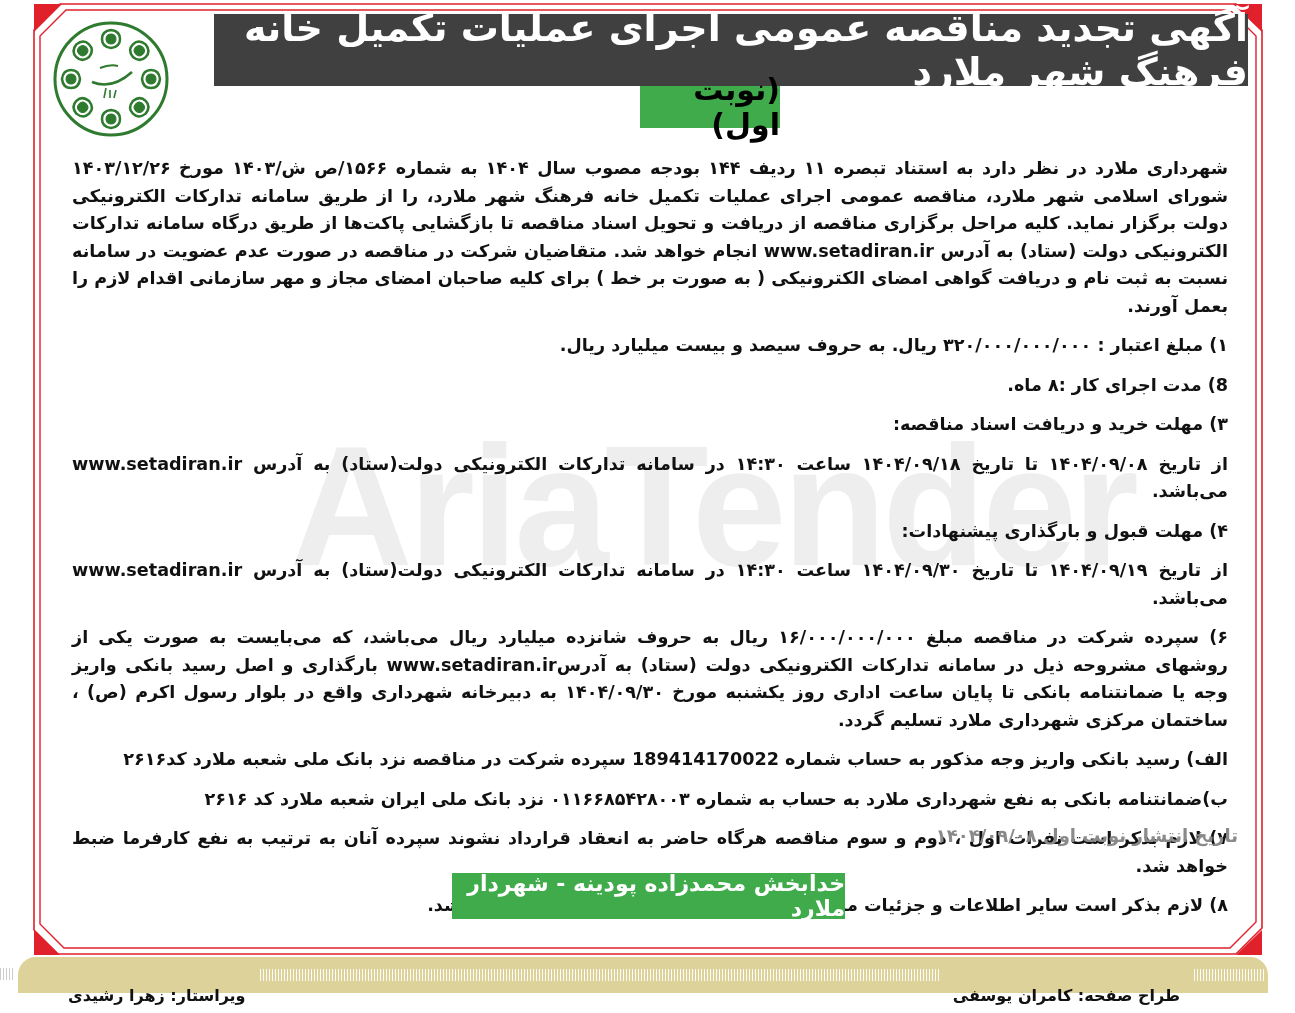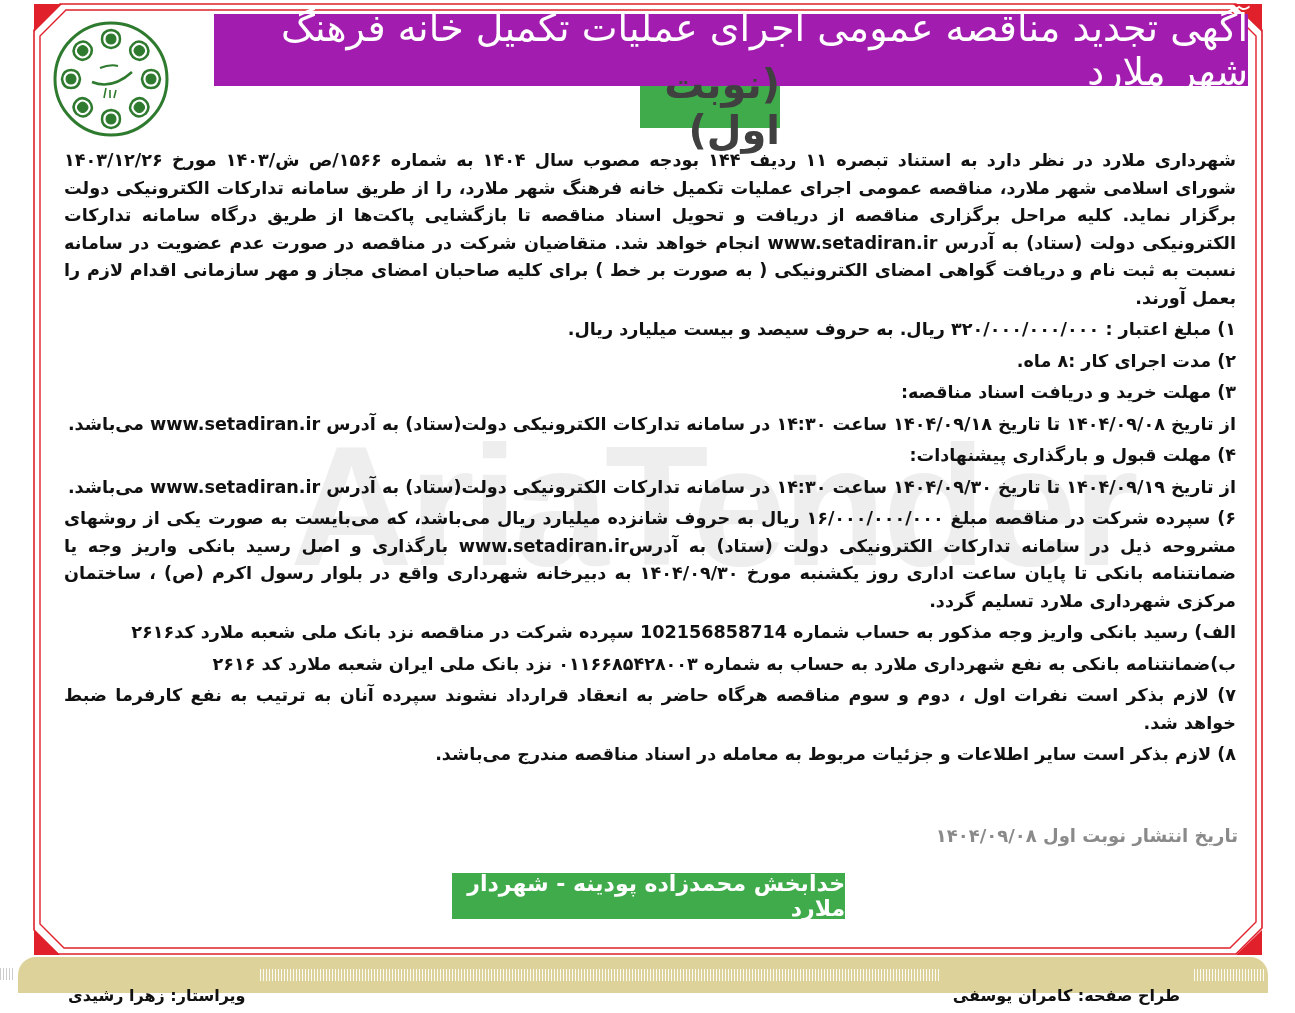--- a/index.html
+++ b/index.html
@@ -2,30 +2,30 @@
 <html><head>
 <meta charset="utf-8">
 <style>
   html, body { margin: 0; padding: 0; background: #ffffff; }
   body { width: 1295px; height: 1013px; position: relative; overflow: hidden;
          font-family: "DejaVu Sans", sans-serif; color: #111; }
   .frame { position: absolute; left: 0; top: 0; width: 1295px; height: 960px; }
   .frame svg { position: absolute; left: 0; top: 0; }
   .logo { position: absolute; left: 52px; top: 20px; width: 118px; height: 118px; }
   .title-box { position: absolute; left: 214px; top: 14px; width: 1034px; height: 72px;
-               background: #a21caf; color: #fff; font-weight: normal; font-size: 38px;
+               background: #404040; color: #fff; font-weight: bold; font-size: 38px;
                display: flex; align-items: center; justify-content: center; direction: rtl;
                letter-spacing: -1px; }
   .subtitle-box { position: absolute; left: 640px; top: 86px; width: 140px; height: 42px;
-                  background: #3fab4b; color: #404040; font-weight: bold; font-size: 40px;
+                  background: #3fab4b; color: #000000; font-weight: bold; font-size: 30px;
                   display: flex; align-items: center; justify-content: flex-end; direction: rtl; }
   .body-text { position: absolute; left: 60px; top: 143px; width: 1180px; direction: rtl;
                text-align: justify; font-size: 17.6px; font-weight: bold; line-height: 27.5px;
                font-family: "DejaVu Sans", sans-serif; }
-  .body-text p { margin: 4px; }
+  .body-text p { margin: 12px; }
   .body-text .justify-last { text-align-last: justify; }
   .pub-dates { position: absolute; left: 900px; top: 822px; width: 338px; direction: rtl;
                text-align: right; color: #8a8a8a; font-size: 18px; font-weight: bold; line-height: 27px; }
   .signature { position: absolute; left: 452px; top: 873px; width: 393px; height: 46px;
                background: #3fab4b; color: #fff; font-weight: bold; font-size: 22px;
                display: flex; align-items: center; justify-content: center; direction: rtl; }
   .watermark { position: absolute; left: 290px; top: 408px; font-size: 170px; font-weight: bold;
                color: rgba(160,160,160,0.18); font-family: "Liberation Sans", sans-serif;
                letter-spacing: -4px; white-space: nowrap; pointer-events: none; }
   .footer-bar { position: absolute; left: 18px; top: 957px; width: 1250px; height: 36px;
@@ -104,27 +104,27 @@
 </div>
 <div class="subtitle-box">
   <span>(نوبت اول)</span>
 </div>
 
 <div class="watermark">AriaTender</div>
 
 <div class="body-text">
   <p class="justify-last" style="text-align-last:right;">شهرداری ملارد در نظر دارد به استناد تبصره ۱۱ ردیف ۱۴۴ بودجه مصوب سال ۱۴۰۴ به شماره ۱۵۶۶/ص ش/۱۴۰۳ مورخ ۱۴۰۳/۱۲/۲۶ شورای اسلامی شهر ملارد، مناقصه عمومی اجرای عملیات تکمیل خانه فرهنگ شهر ملارد، را از طریق سامانه تدارکات الکترونیکی دولت برگزار نماید. کلیه مراحل برگزاری مناقصه از دریافت و تحویل اسناد مناقصه تا بازگشایی پاکت‌ها از طریق درگاه سامانه تدارکات الکترونیکی دولت (ستاد) به آدرس www.setadiran.ir انجام خواهد شد. متقاضیان شرکت در مناقصه در صورت عدم عضویت در سامانه نسبت به ثبت نام و دریافت گواهی امضای الکترونیکی ( به صورت بر خط ) برای کلیه صاحبان امضای مجاز و مهر سازمانی اقدام لازم را بعمل آورند.</p>
   <p>۱) مبلغ اعتبار : ۳۲۰/۰۰۰/۰۰۰/۰۰۰ ریال. به حروف سیصد و بیست میلیارد ریال.</p>
-  <p>۲) مدت اجرای کار :۸ ماه.</p>
+  <p>8) مدت اجرای کار :۸ ماه.</p>
   <p>۳) مهلت خرید و دریافت اسناد مناقصه:</p>
   <p>از تاریخ ۱۴۰۴/۰۹/۰۸ تا تاریخ ۱۴۰۴/۰۹/۱۸ ساعت ۱۴:۳۰ در سامانه تدارکات الکترونیکی دولت(ستاد) به آدرس www.setadiran.ir  می‌باشد.</p>
   <p>۴) مهلت قبول و بارگذاری پیشنهادات:</p>
   <p>از تاریخ ۱۴۰۴/۰۹/۱۹ تا تاریخ ۱۴۰۴/۰۹/۳۰ ساعت ۱۴:۳۰ در سامانه تدارکات الکترونیکی دولت(ستاد) به آدرس www.setadiran.ir  می‌باشد.</p>
   <p>۶) سپرده شرکت در مناقصه مبلغ ۱۶/۰۰۰/۰۰۰/۰۰۰ ریال به حروف شانزده میلیارد ریال می‌باشد، که می‌بایست به صورت یکی از روشهای مشروحه ذیل در سامانه تدارکات الکترونیکی دولت (ستاد) به آدرسwww.setadiran.ir بارگذاری و اصل رسید بانکی واریز وجه یا ضمانتنامه بانکی تا پایان ساعت اداری روز یکشنبه مورخ ۱۴۰۴/۰۹/۳۰ به دبیرخانه شهرداری واقع در بلوار رسول اکرم (ص) ، ساختمان مرکزی شهرداری ملارد تسلیم گردد.</p>
-  <p>الف) رسید بانکی واریز وجه مذکور به حساب شماره 102156858714 سپرده شرکت در مناقصه نزد بانک ملی شعبه ملارد کد۲۶۱۶</p>
+  <p>الف) رسید بانکی واریز وجه مذکور به حساب شماره 189414170022 سپرده شرکت در مناقصه نزد بانک ملی شعبه ملارد کد۲۶۱۶</p>
   <p>ب)ضمانتنامه بانکی به نفع شهرداری ملارد به حساب به شماره ۰۱۱۶۶۸۵۴۲۸۰۰۳ نزد بانک ملی ایران شعبه ملارد کد ۲۶۱۶</p>
   <p>۷) لازم بذکر است نفرات اول ، دوم و سوم مناقصه هرگاه حاضر به انعقاد قرارداد نشوند سپرده آنان به ترتیب به نفع کارفرما ضبط خواهد شد.</p>
   <p>۸) لازم بذکر است سایر اطلاعات و جزئیات مربوط به معامله در اسناد مناقصه مندرج می‌باشد.</p>
 </div>
 
 <div class="pub-dates">
   <div>تاریخ انتشار نوبت اول ۱۴۰۴/۰۹/۰۸</div>
 </div>
 
 <div class="signature">

